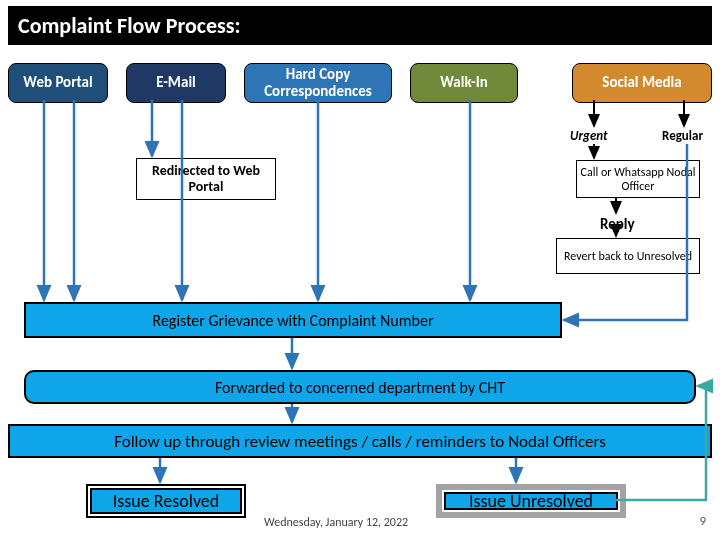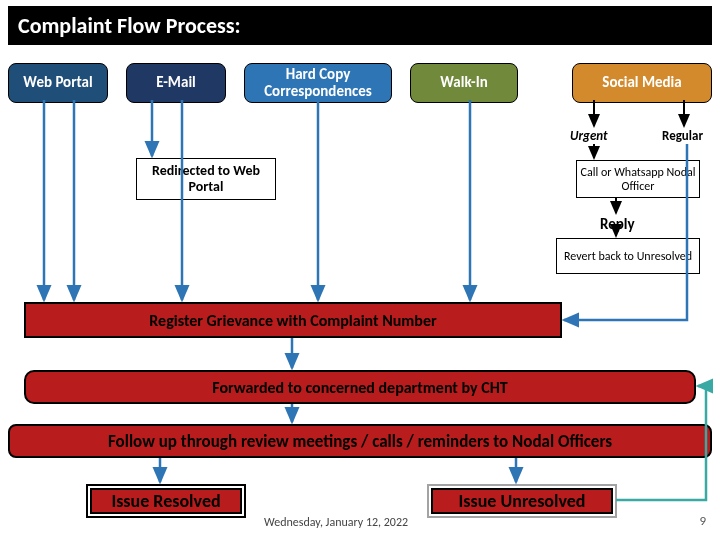--- a/index.html
+++ b/index.html
@@ -64,40 +64,40 @@
   .reply-lbl { position:absolute; left:600px; top:215px; font-weight:bold; font-size:15px; }
   .revert {
     position:absolute; left:556px; top:238px;
     width:144px; height:36px;
     border:1.5px solid #000; text-align:center;
     font-size:12px; display:flex; align-items:center; justify-content:center;
     line-height:1.2;
   }
 
   .wide-box {
-    position:absolute; border:2px solid #000; background:#b91c1c;
-    text-align:center; font-weight:bold;
+    position:absolute; border:2px solid #000; background:#0ea5e9;
+    text-align:center; font-weight:normal;
     display:flex; align-items:center; justify-content:center;
   }
   .register { left:24px; top:302px; width:538px; height:36px; font-size:16px; }
   .forward  { left:24px; top:370px; width:672px; height:34px; font-size:16px;border-radius:10px; }
-  .followup { left:8px;  top:424px; width:704px; height:34px; font-size:17px;border-radius:8px; }
+  .followup { left:8px;  top:424px; width:704px; height:34px; font-size:17px; }
 
   .resolved {
     position:absolute; left:86px; top:484px;
     width:160px; height:34px;
     font-size:18px;
     border:2px solid #000;
     box-shadow: inset 0 0 0 2px #fff, inset 0 0 0 4px #000;
   }
   .unresolved {
-    position:absolute; left:427px; top:484px;
+    position:absolute; left:436px; top:484px;
     width:190px; height:34px;
     font-size:18px;
-    border:2px solid #a3a3a3;
+    border:6px solid #a3a3a3;
     box-shadow: inset 0 0 0 2px #fff, inset 0 0 0 4px #000;
   }
   .datestamp { position:absolute; left:264px; top:515px; font-size:12px; color:#444; }
   .pagenum   { position:absolute; right:14px; bottom:12px; font-size:13px; color:#555; }
 
   svg.arrows { position:absolute; left:0; top:0; pointer-events:none; }
 </style>
 </head>
 <body>
 

